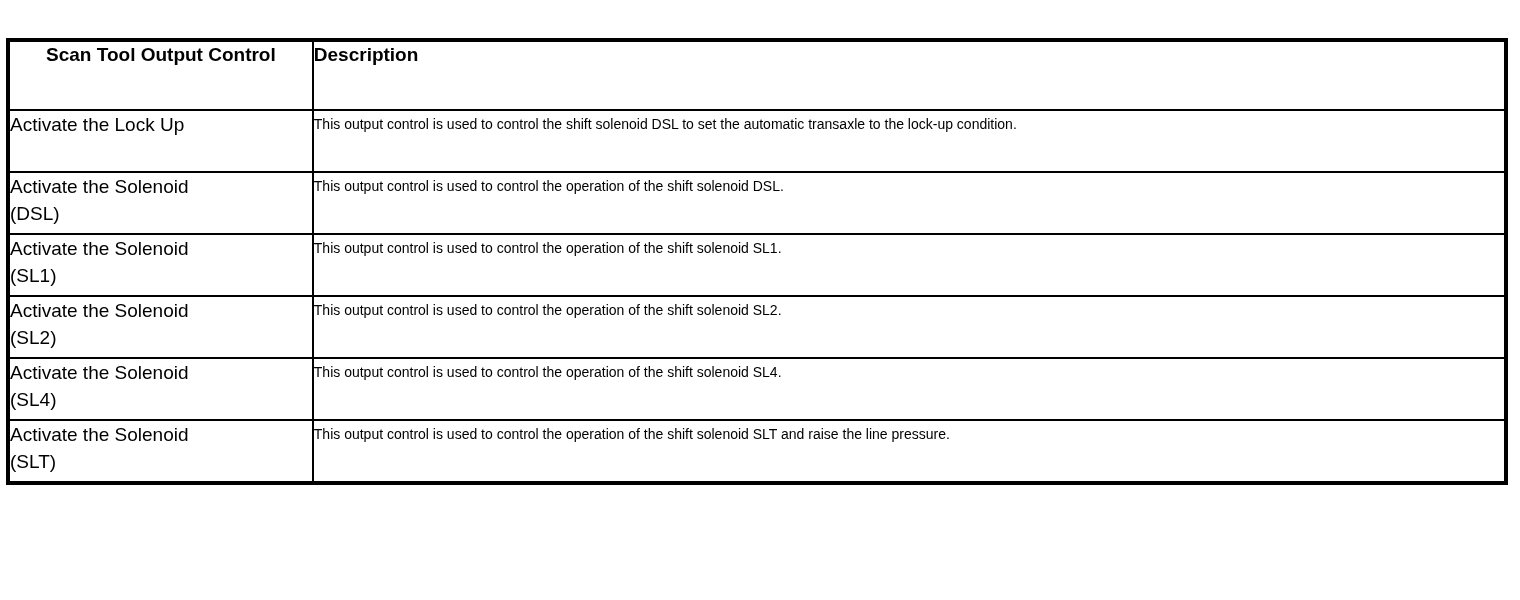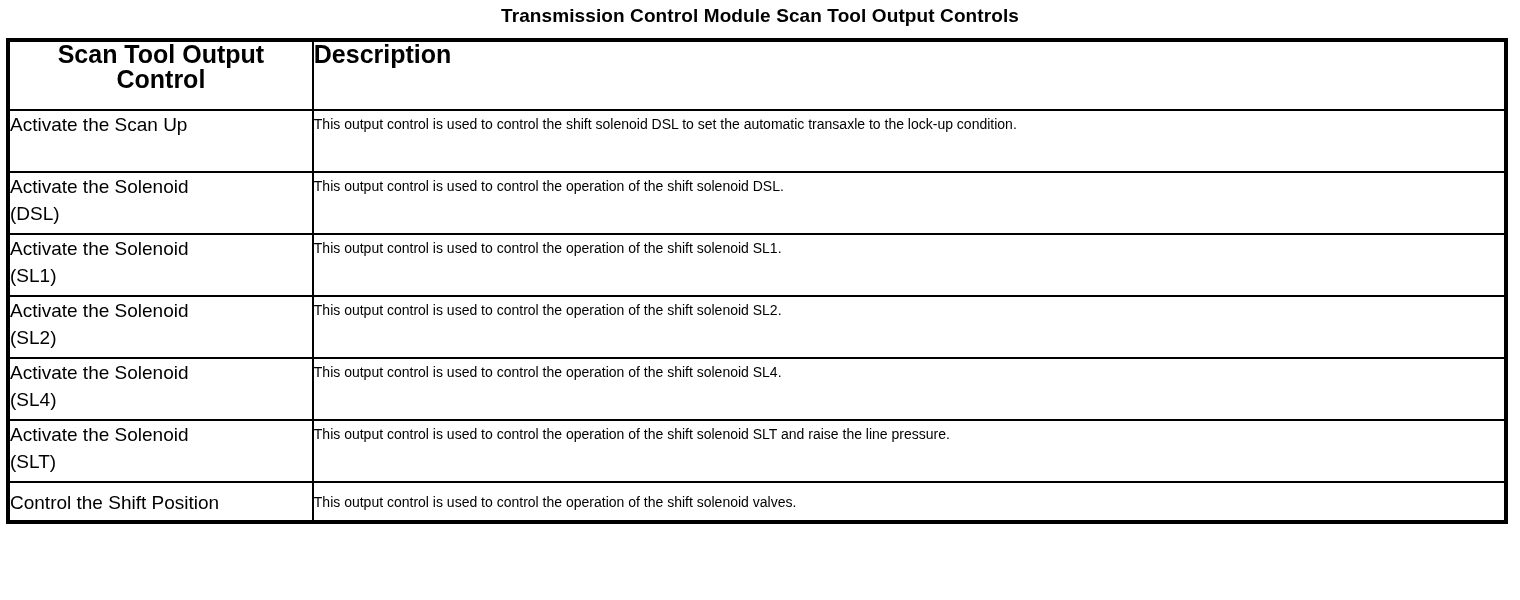--- a/index.html
+++ b/index.html
@@ -50,21 +50,21 @@
   table.controls-table td {
     border: 2px solid #000000;
     vertical-align: top;
     padding: 0;
     color: #000000;
   }
 
   th.head-cell {
     height: 67px;
     text-align: center;
-    font-size: 25px;
+    font-size: 19px;
     font-weight: bold;
     line-height: 25px;
     padding: 6px 8px 6px 8px;
     vertical-align: middle;
   }
   th.head-desc {
     text-align: left;
   }
 
   td.cell-control {
@@ -84,38 +84,37 @@
   tr.row-short td.cell-desc {
     padding-top: 6px;
     padding-bottom: 4px;
   }
 </style>
 </head>
 <body>
 
 <div class="page">
 
-  <h1 class="doc-title">Transmission Control Module Scan Tool Output Controls</h1>
 
   <div class="table-wrap">
     <table class="controls-table">
       <colgroup>
         <col class="col-control">
         <col class="col-desc">
       </colgroup>
       <thead>
         <tr>
           <th class="head-cell head-control">Scan Tool Output
 Control</th>
           <th class="head-cell head-desc">Description</th>
         </tr>
       </thead>
       <tbody>
         <tr class="row-tall">
-          <td class="cell-control">Activate the Scan Up</td>
+          <td class="cell-control">Activate the Lock Up</td>
           <td class="cell-desc">This output control is used to control the shift solenoid DSL to set the automatic transaxle to the lock-up condition.</td>
         </tr>
         <tr class="row-tall">
           <td class="cell-control">Activate the Solenoid
 (DSL)</td>
           <td class="cell-desc">This output control is used to control the operation of the shift solenoid DSL.</td>
         </tr>
         <tr class="row-tall">
           <td class="cell-control">Activate the Solenoid
 (SL1)</td>
@@ -129,21 +128,17 @@
         <tr class="row-tall">
           <td class="cell-control">Activate the Solenoid
 (SL4)</td>
           <td class="cell-desc">This output control is used to control the operation of the shift solenoid SL4.</td>
         </tr>
         <tr class="row-tall">
           <td class="cell-control">Activate the Solenoid
 (SLT)</td>
           <td class="cell-desc">This output control is used to control the operation of the shift solenoid SLT and raise the line pressure.</td>
         </tr>
-        <tr class="row-short">
-          <td class="cell-control">Control the Shift Position</td>
-          <td class="cell-desc">This output control is used to control the operation of the shift solenoid valves.</td>
-        </tr>
       </tbody>
     </table>
   </div>
 
 </div>
 
 </body></html>

